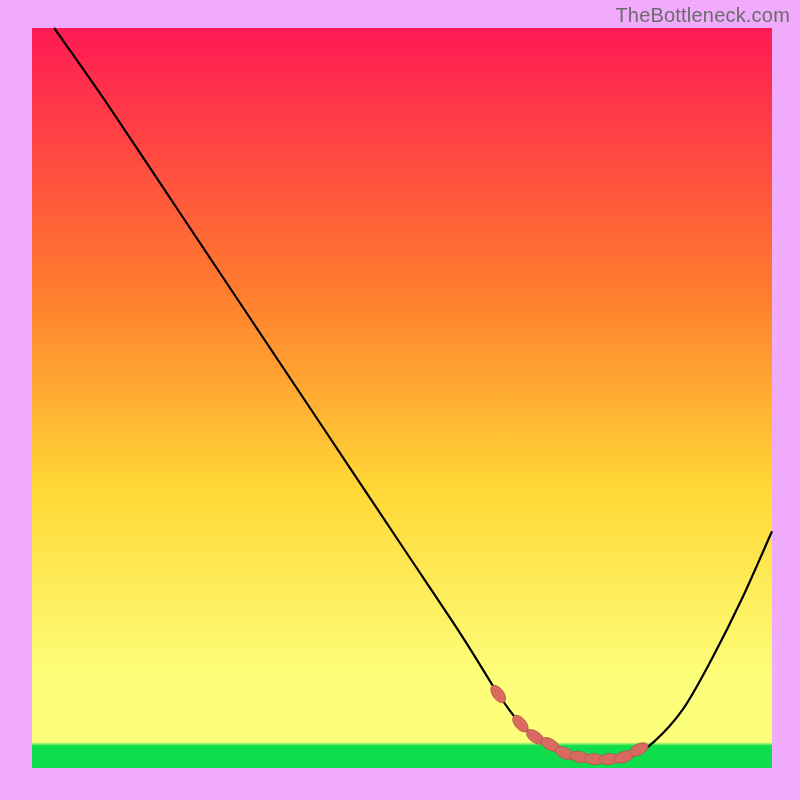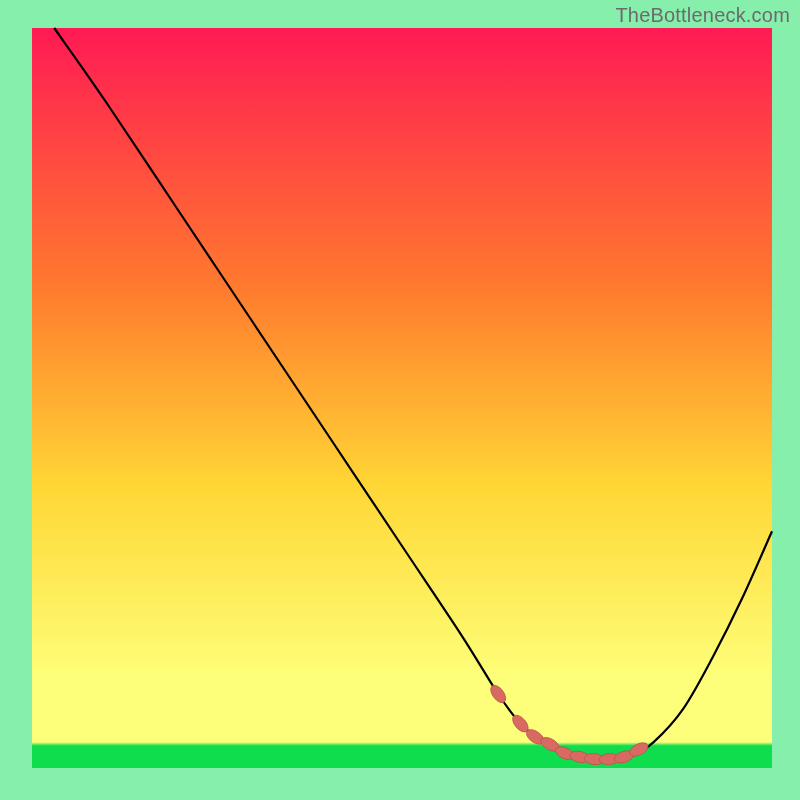--- a/index.html
+++ b/index.html
@@ -8,21 +8,21 @@
     width: 800px;
     height: 800px;
     background: #000;
     overflow: hidden;
     font-family: Arial, Helvetica, sans-serif;
   }
   .stage {
     position: relative;
     width: 800px;
     height: 800px;
-    background: #86efac;
+    background: #f0abfc;
   }
   .watermark {
     position: absolute;
     top: 4px;
     right: 10px;
     color: #6b6b6b;
     font-size: 20px;
     font-weight: 500;
     z-index: 5;
     letter-spacing: 0.2px;

